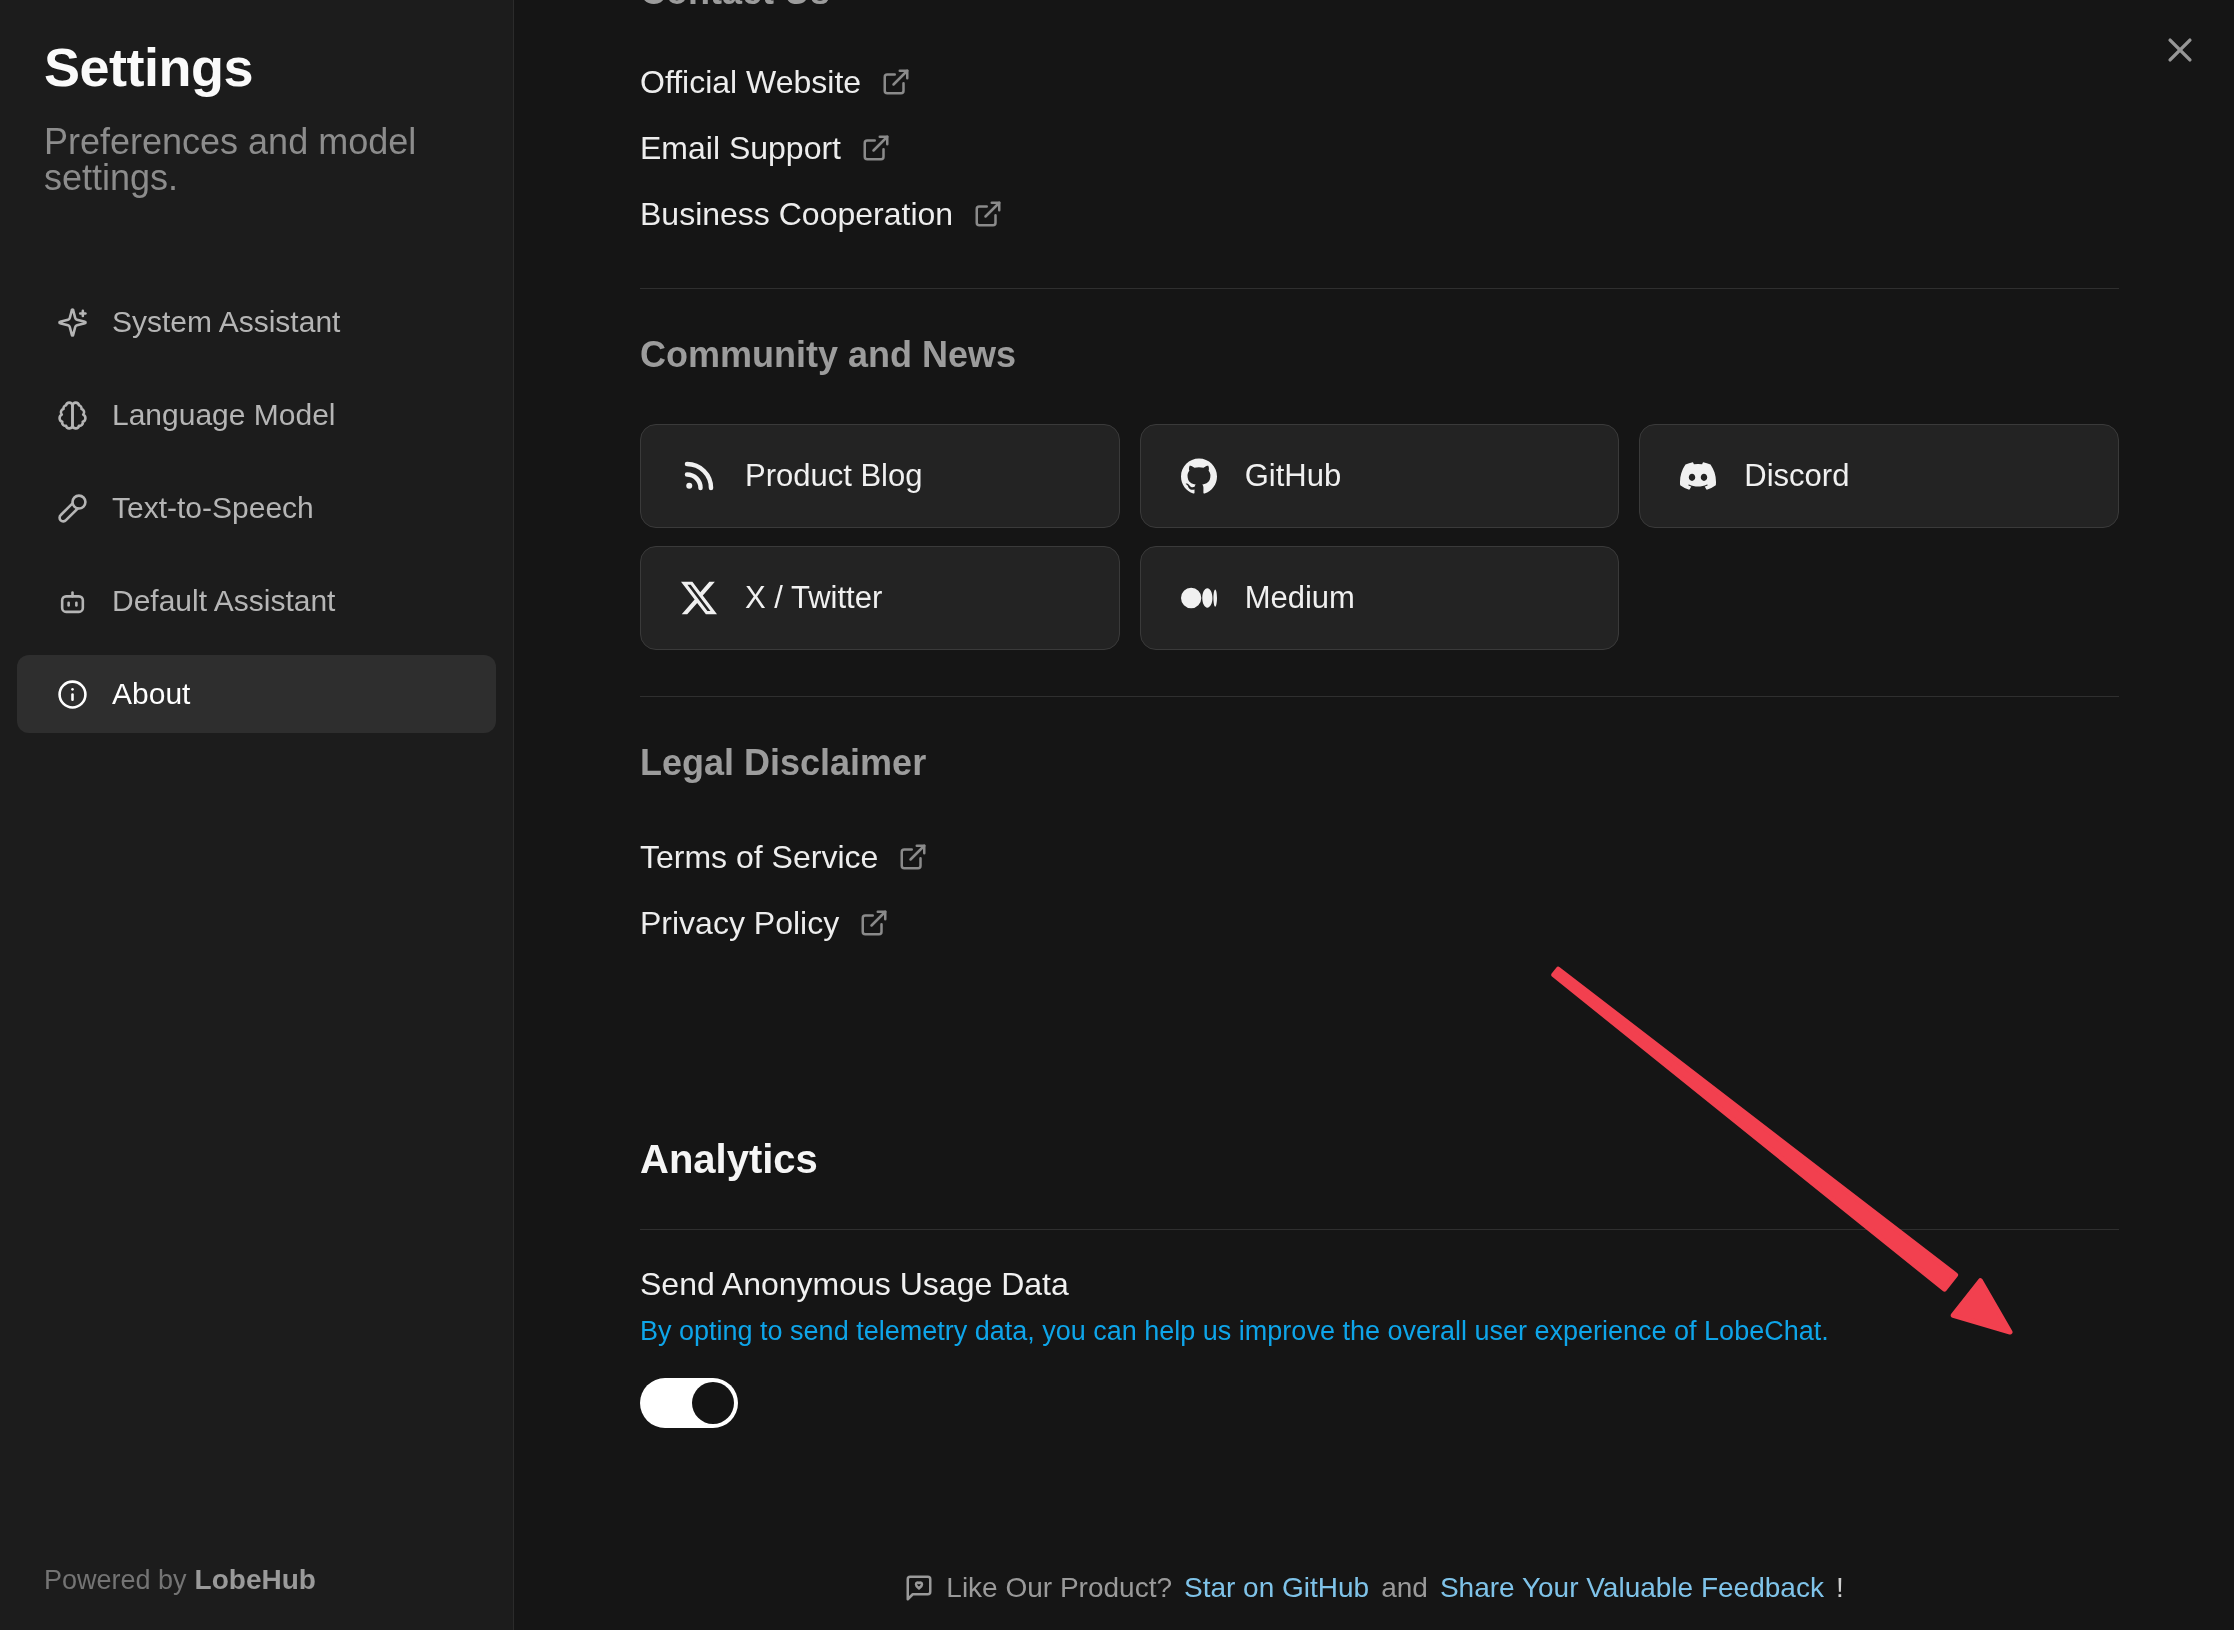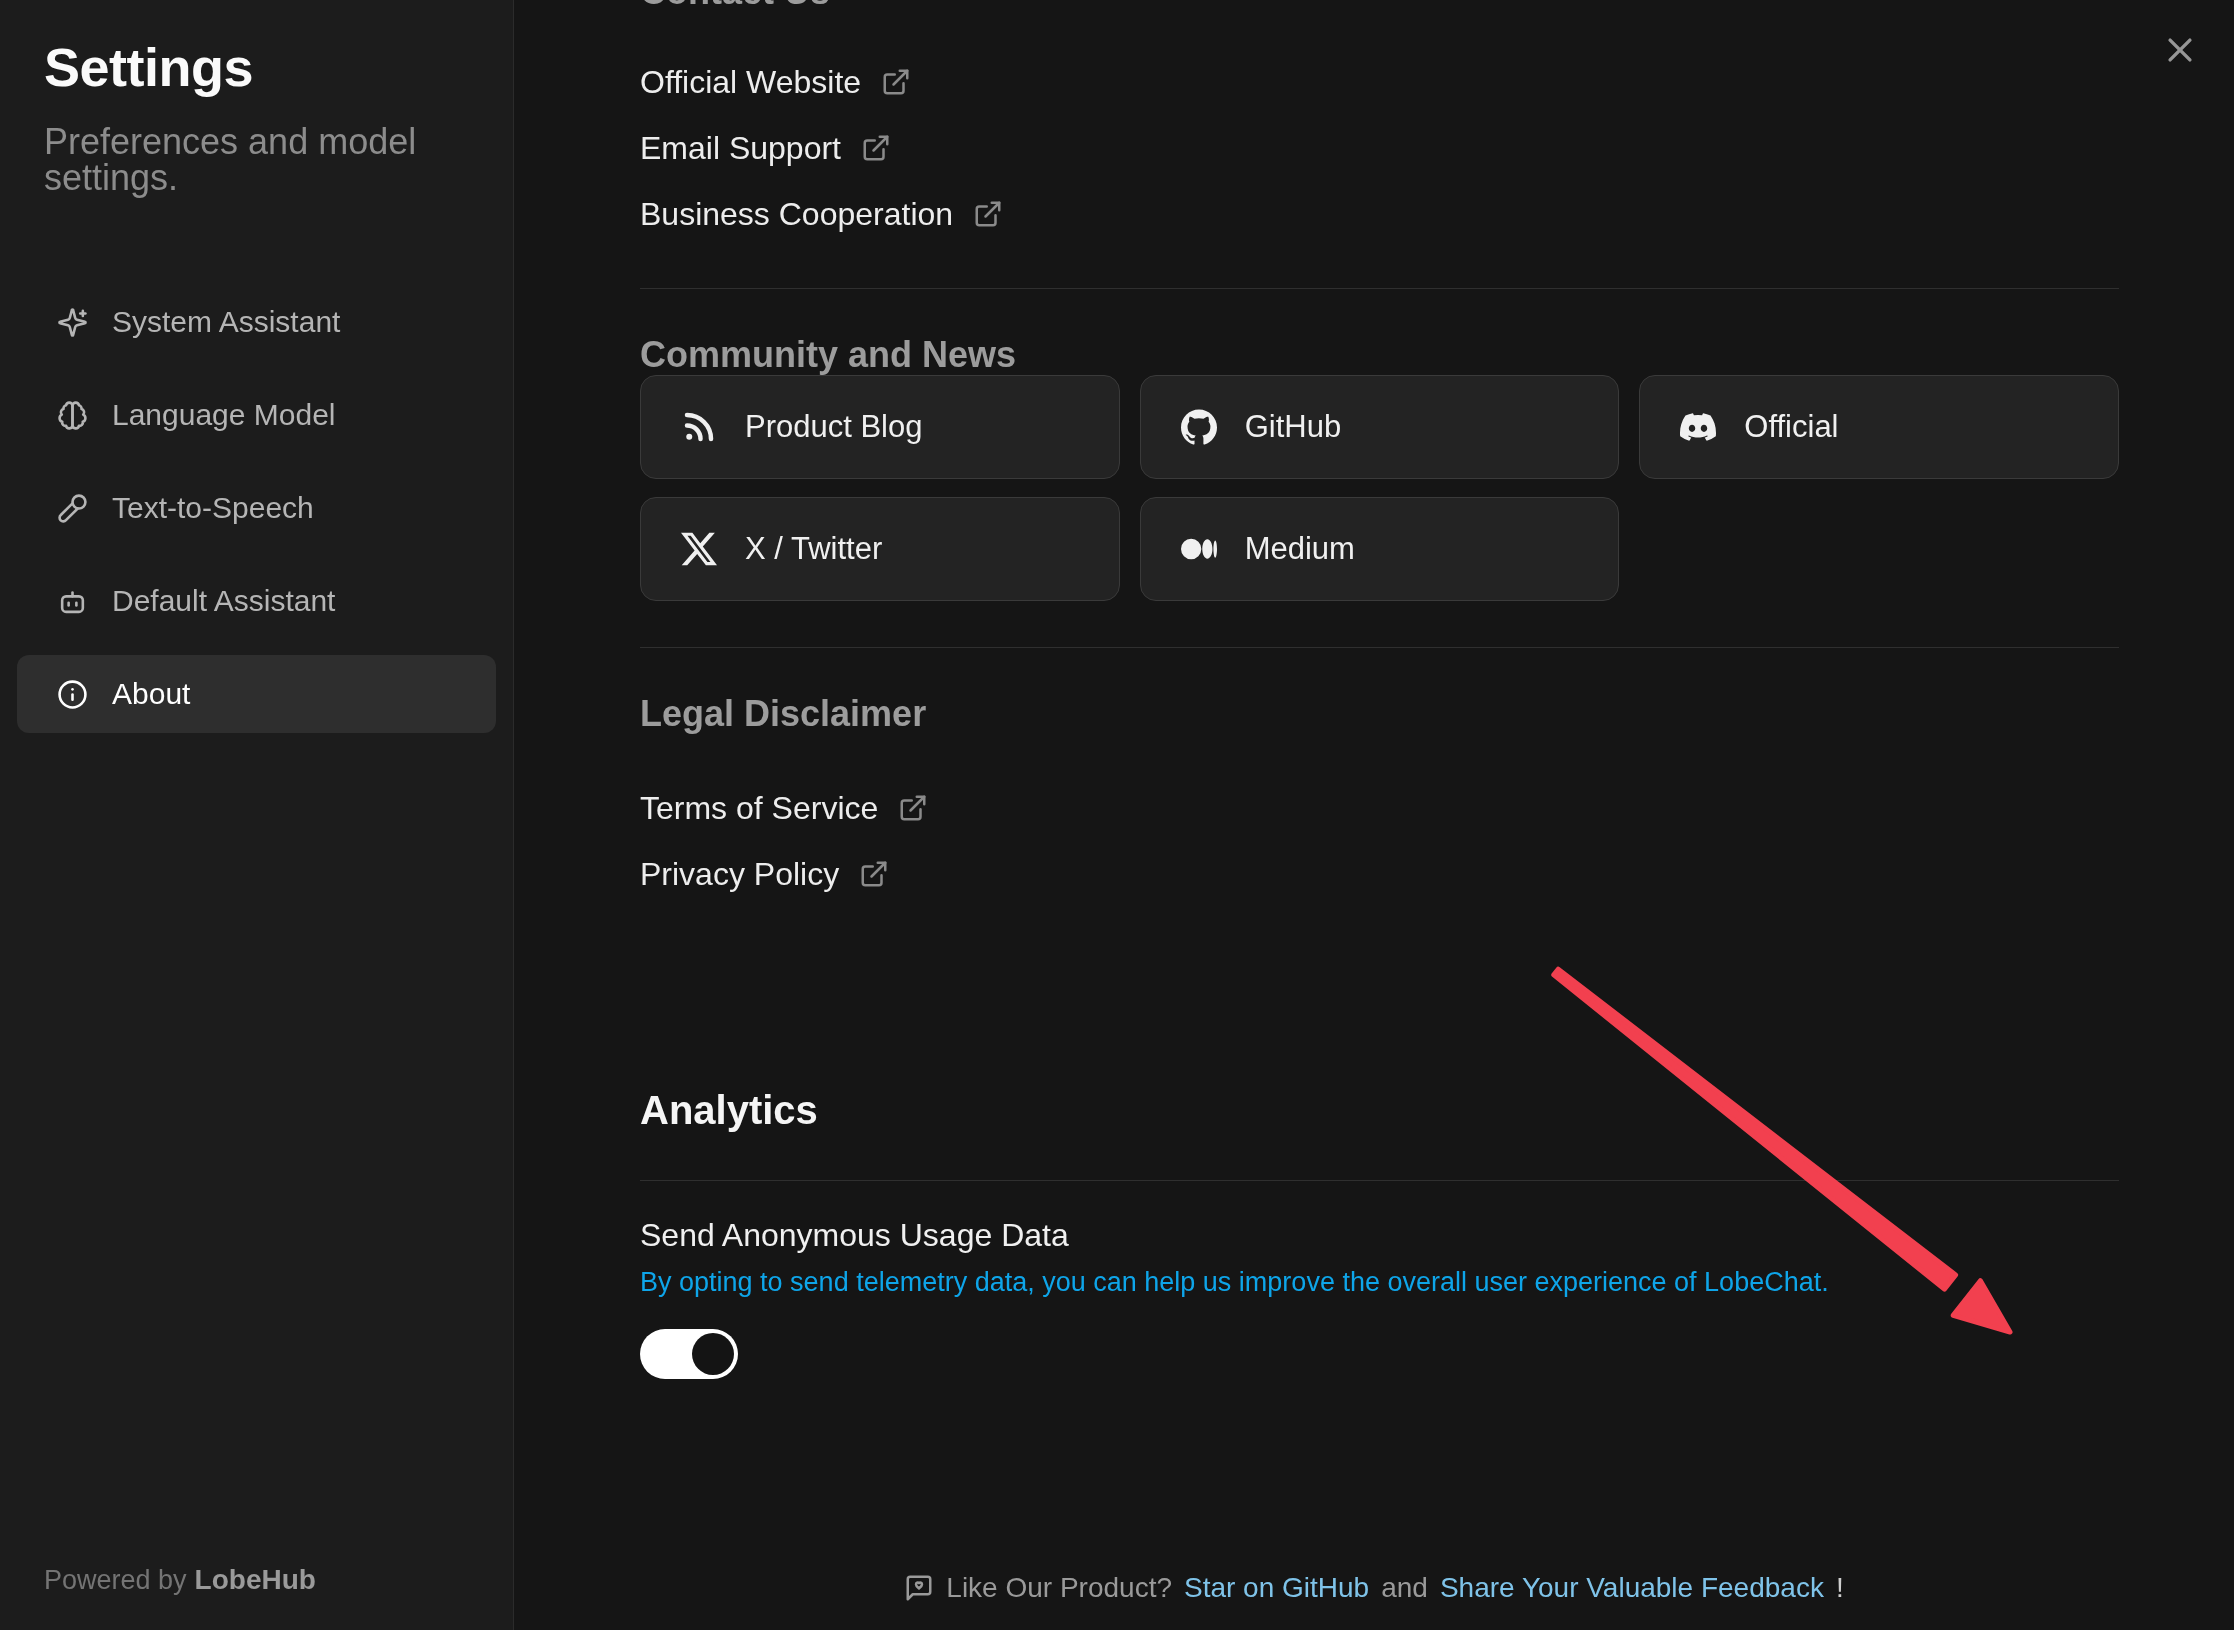--- a/index.html
+++ b/index.html
@@ -69,20 +69,21 @@
     display: flex; align-items: center; gap: 20px;
     height: 48px; margin-bottom: 18px;
     cursor: pointer; width: max-content;
   }
   .link-row .link-label { font-size: 32px; color: #ededed; }
   .link-row svg { width: 30px; height: 30px; color: #8a8a8a; }
 
   .divider { height: 1px; background: #2f2f2f; }
 
   .btn-grid {
+    margin-top: 49px;
     display: grid;
     grid-template-columns: repeat(3, 1fr);
     column-gap: 20px; row-gap: 18px;
   }
   .community-btn {
     height: 104px;
     display: flex; align-items: center; gap: 28px;
     padding-left: 40px;
     background: #232323;
     border: 1px solid #3a3a3a;
@@ -243,21 +244,21 @@
       <div class="community-btn">
         <svg viewBox="0 0 24 24" fill="currentColor">
             <path d="M12 .297c-6.63 0-12 5.373-12 12 0 5.303 3.438 9.8 8.205 11.385.6.113.82-.258.82-.577 0-.285-.01-1.04-.015-2.04-3.338.724-4.042-1.61-4.042-1.61C4.422 18.07 3.633 17.7 3.633 17.7c-1.087-.744.084-.729.084-.729 1.205.084 1.838 1.236 1.838 1.236 1.07 1.835 2.809 1.305 3.495.998.108-.776.417-1.305.76-1.605-2.665-.3-5.466-1.332-5.466-5.93 0-1.31.465-2.38 1.235-3.22-.135-.303-.54-1.523.105-3.176 0 0 1.005-.322 3.3 1.23.96-.267 1.98-.399 3-.405 1.02.006 2.04.138 3 .405 2.28-1.552 3.285-1.23 3.285-1.23.645 1.653.24 2.873.12 3.176.765.84 1.23 1.91 1.23 3.22 0 4.61-2.805 5.625-5.475 5.92.42.36.81 1.096.81 2.22 0 1.606-.015 2.896-.015 3.286 0 .315.21.69.825.57C20.565 22.092 24 17.592 24 12.297c0-6.627-5.373-12-12-12"></path>
           </svg>
         <span>GitHub</span>
       </div>
       <div class="community-btn">
         <svg viewBox="0 0 24 24" fill="currentColor">
             <path d="M20.317 4.37a19.79 19.79 0 0 0-4.885-1.515.074.074 0 0 0-.079.037c-.21.375-.444.864-.608 1.25a18.27 18.27 0 0 0-5.487 0 12.64 12.64 0 0 0-.617-1.25.077.077 0 0 0-.079-.037A19.736 19.736 0 0 0 3.677 4.37a.07.07 0 0 0-.032.027C.533 9.046-.32 13.58.099 18.057a.082.082 0 0 0 .031.057 19.9 19.9 0 0 0 5.993 3.03.078.078 0 0 0 .084-.028c.462-.63.874-1.295 1.226-1.994a.076.076 0 0 0-.041-.106 13.107 13.107 0 0 1-1.872-.892.077.077 0 0 1-.008-.128c.126-.094.252-.192.372-.291a.074.074 0 0 1 .077-.01c3.928 1.793 8.18 1.793 12.062 0a.074.074 0 0 1 .078.01c.12.098.246.198.373.292a.077.077 0 0 1-.006.127 12.299 12.299 0 0 1-1.873.892.077.077 0 0 0-.041.107c.36.698.772 1.362 1.225 1.993a.076.076 0 0 0 .084.028 19.839 19.839 0 0 0 6.002-3.03.077.077 0 0 0 .032-.054c.5-5.177-.838-9.674-3.549-13.66a.061.061 0 0 0-.031-.03zM8.02 15.33c-1.183 0-2.157-1.085-2.157-2.419 0-1.333.956-2.419 2.157-2.419 1.21 0 2.176 1.096 2.157 2.42 0 1.333-.956 2.418-2.157 2.418zm7.975 0c-1.183 0-2.157-1.085-2.157-2.419 0-1.333.955-2.419 2.157-2.419 1.21 0 2.176 1.096 2.157 2.42 0 1.333-.946 2.418-2.157 2.418z"></path>
           </svg>
-        <span>Official</span>
+        <span>Discord</span>
       </div>
       <div class="community-btn">
         <svg viewBox="0 0 24 24" fill="currentColor">
             <path d="M18.901 1.153h3.68l-8.04 9.19L24 22.846h-7.406l-5.8-7.584-6.638 7.584H.474l8.6-9.83L0 1.154h7.594l5.243 6.932ZM17.61 20.644h2.039L6.486 3.24H4.298Z"></path>
           </svg>
         <span>X / Twitter</span>
       </div>
       <div class="community-btn">
         <svg viewBox="0 0 24 24" fill="currentColor">
             <path d="M13.54 12a6.8 6.8 0 0 1-6.77 6.82A6.8 6.8 0 0 1 0 12a6.8 6.8 0 0 1 6.77-6.82A6.8 6.8 0 0 1 13.54 12zm7.42 0c0 3.54-1.51 6.42-3.38 6.42-1.87 0-3.39-2.88-3.39-6.42s1.52-6.42 3.39-6.42 3.38 2.87 3.38 6.42M24 12c0 3.17-.53 5.75-1.19 5.75-.66 0-1.19-2.58-1.19-5.75s.53-5.75 1.19-5.75S24 8.83 24 12z"></path>

